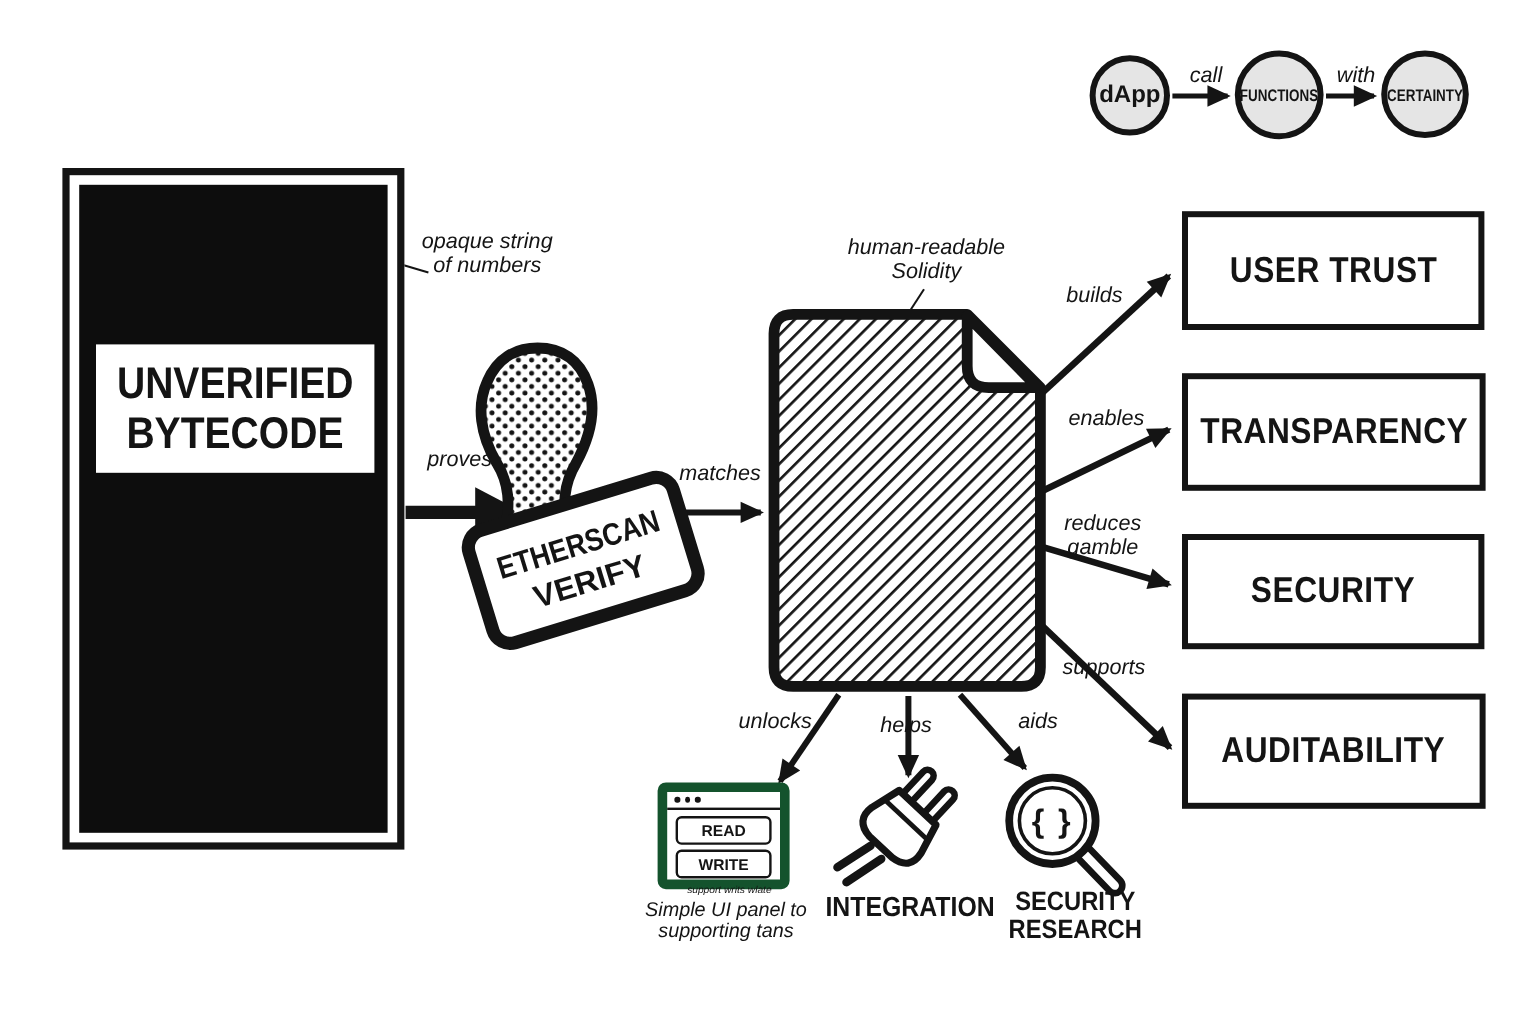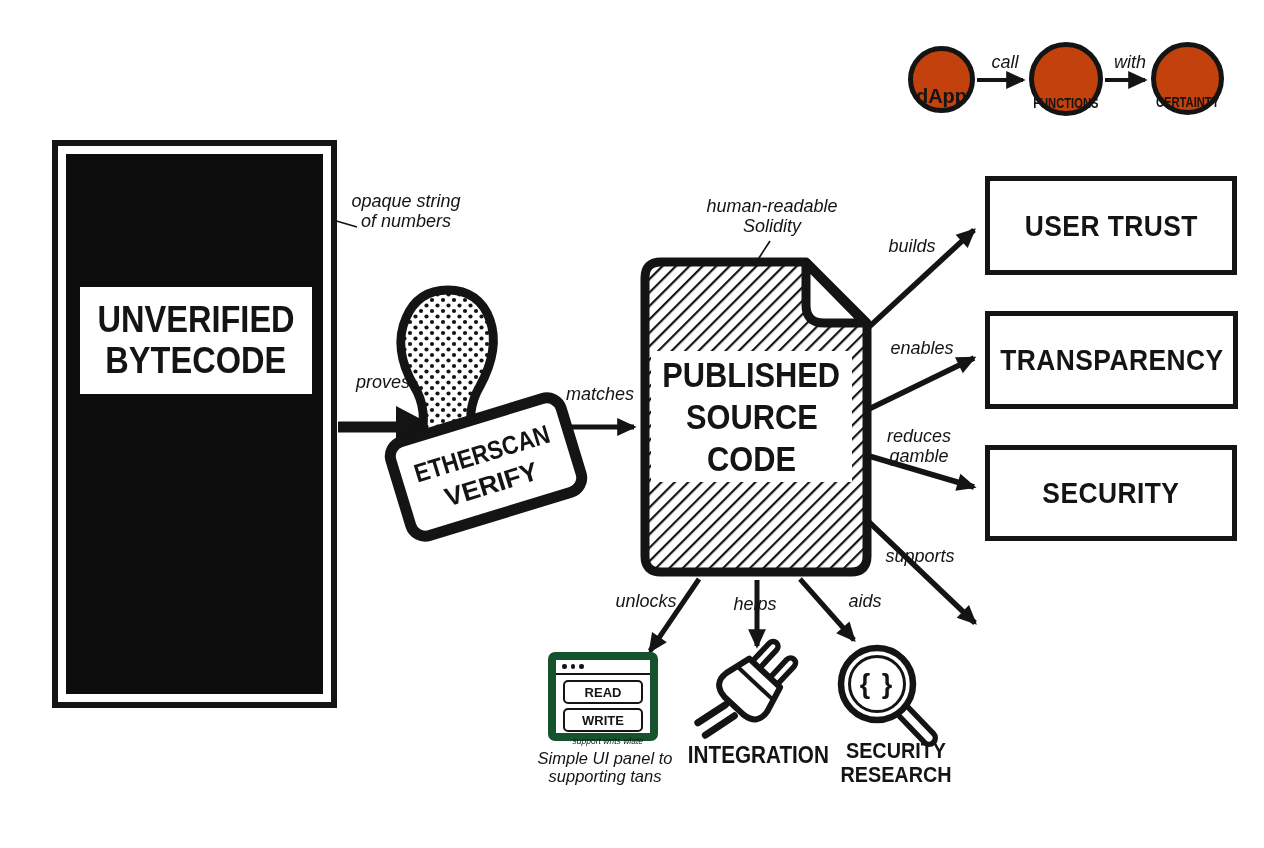--- a/index.html
+++ b/index.html
@@ -9,22 +9,22 @@
   svg text{font-family:"Liberation Sans",sans-serif;font-weight:700;fill:#141414;}
 
   .lbl{position:absolute;font-style:italic;font-size:18px;line-height:1.12;text-align:center;color:#141414;}
   .lbl.small{font-size:16.5px;}
 
   .benefit{position:absolute;border:5px solid #141414;background:#ffffff;
            display:flex;align-items:center;justify-content:center;}
   .benefit span{font-weight:700;font-size:30px;letter-spacing:.5px;white-space:nowrap;
                 transform:scaleX(.88);}
 
-  .circle{position:absolute;border:5px solid #141414;border-radius:50%;background:#c2410c;
-          display:flex;align-items:flex-end;justify-content:center;box-sizing:border-box;}
+  .circle{position:absolute;border:5px solid #141414;border-radius:50%;background:#e5e5e5;
+          display:flex;align-items:center;justify-content:center;box-sizing:border-box;}
   .circle span{font-weight:700;white-space:nowrap;}
 
   .bytebox{position:absolute;left:52px;top:140px;width:285px;height:568px;box-sizing:border-box;
            border:6px solid #141414;background:#ffffff;padding:8px;}
   .bytebox-inner{width:100%;height:100%;background:#0d0d0d;position:relative;}
   .byteband{position:absolute;left:80px;top:287px;width:232px;height:107px;background:#ffffff;
             display:flex;flex-direction:column;align-items:center;justify-content:center;}
   .byteband span{font-weight:700;font-size:37px;line-height:1.1;white-space:nowrap;transform:scaleX(.88);}
 
   .docband{position:absolute;left:651px;top:351px;width:201px;height:131px;background:#ffffff;
@@ -144,40 +144,38 @@
   </div>
   <div class="byteband">
     <span>UNVERIFIED</span>
     <span>BYTECODE</span>
   </div>
   <div class="lbl" style="left:342px;top:191px;width:128px;">opaque string of numbers</div>
 
   <div class="lbl" style="left:348px;top:372px;width:70px;">proves</div>
   <div class="lbl" style="left:560px;top:384px;width:80px;">matches</div>
 
-  <div class="docband">
-    <span>PUBLISHED</span>
-    <span>SOURCE</span>
-    <span>CODE</span>
-  </div>
   <div class="lbl" style="left:698px;top:196px;width:148px;">human-readable Solidity</div>
 
   <div class="lbl" style="left:880px;top:236px;width:64px;">builds</div>
   <div class="lbl" style="left:886px;top:338px;width:72px;">enables</div>
   <div class="lbl" style="left:880px;top:426px;width:78px;">reduces gamble</div>
   <div class="lbl" style="left:880px;top:546px;width:80px;">supports</div>
 
   <div class="benefit" style="left:985px;top:176px;width:242px;height:89px;">
     <span>USER TRUST</span>
   </div>
   <div class="benefit" style="left:985px;top:311px;width:243px;height:88px;">
     <span>TRANSPARENCY</span>
   </div>
   <div class="benefit" style="left:985px;top:445px;width:242px;height:86px;">
     <span>SECURITY</span>
+  </div>
+  <div class="benefit" style="left:985px;top:578px;width:243px;height:86px;">
+    <span>AUDITABILITY</span>
   </div>
 
   <div class="lbl" style="left:608px;top:591px;width:76px;">unlocks</div>
   <div class="lbl" style="left:722px;top:594px;width:66px;">helps</div>
   <div class="lbl" style="left:840px;top:591px;width:50px;">aids</div>
 
   <div class="panel">
     <div class="panel-titlebar">
       <div class="panel-dot"></div>
       <div class="panel-dot"></div>

